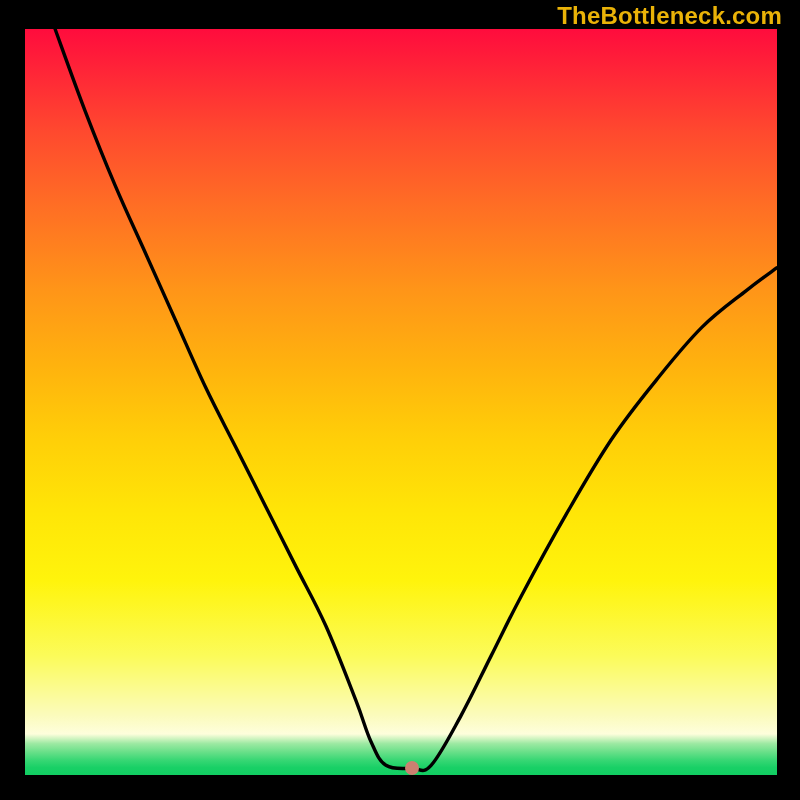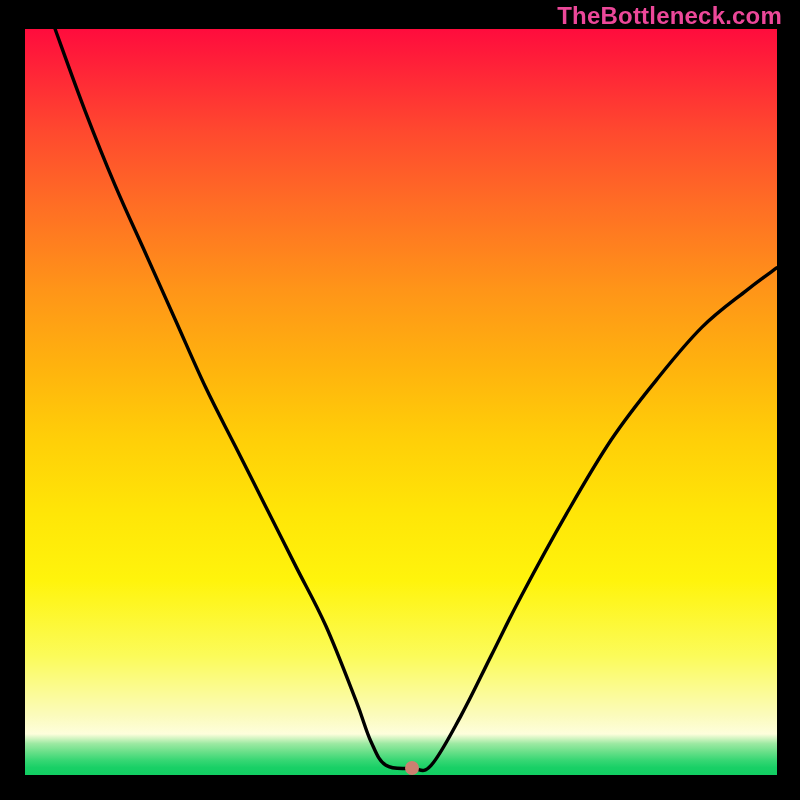--- a/index.html
+++ b/index.html
@@ -16,21 +16,21 @@
     height: 800px;
     background: #000000;
   }
   .watermark {
     position: absolute;
     top: 2px;
     right: 18px;
     font-family: Arial, Helvetica, sans-serif;
     font-size: 24px;
     font-weight: 600;
-    color: #ec4899;
+    color: #eab308;
     letter-spacing: 0.2px;
   }
   .plot-area {
     position: absolute;
     left: 25px;
     top: 29px;
     width: 752px;
     height: 746px;
     background: linear-gradient(to bottom,
       #ff0c3d 0%,

